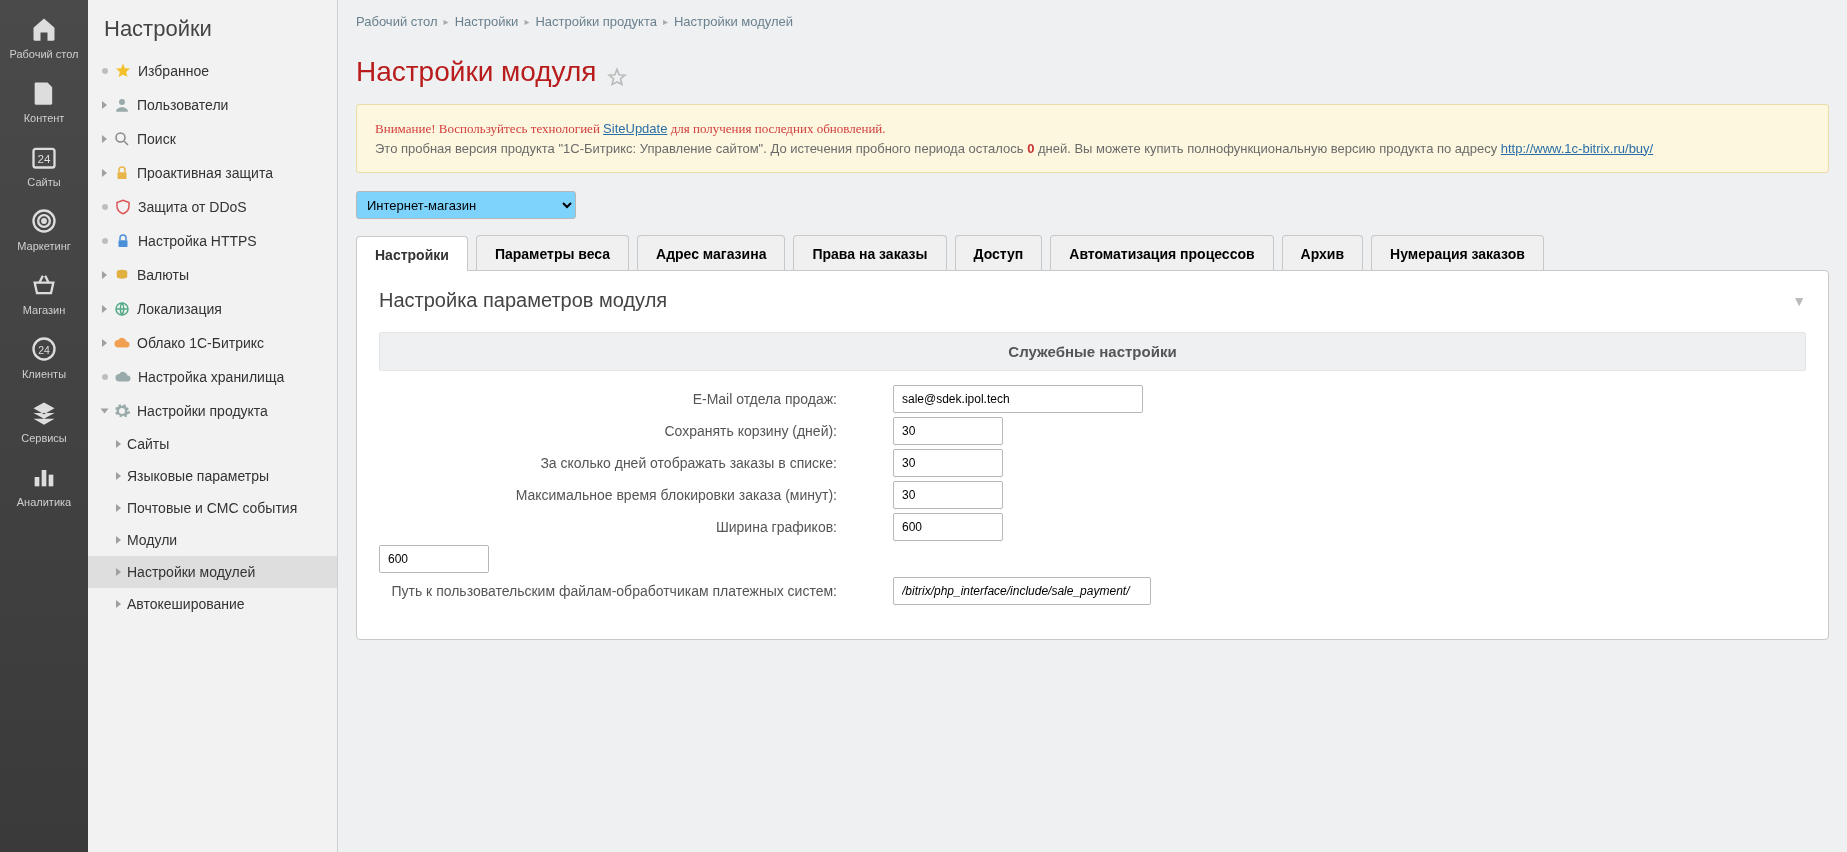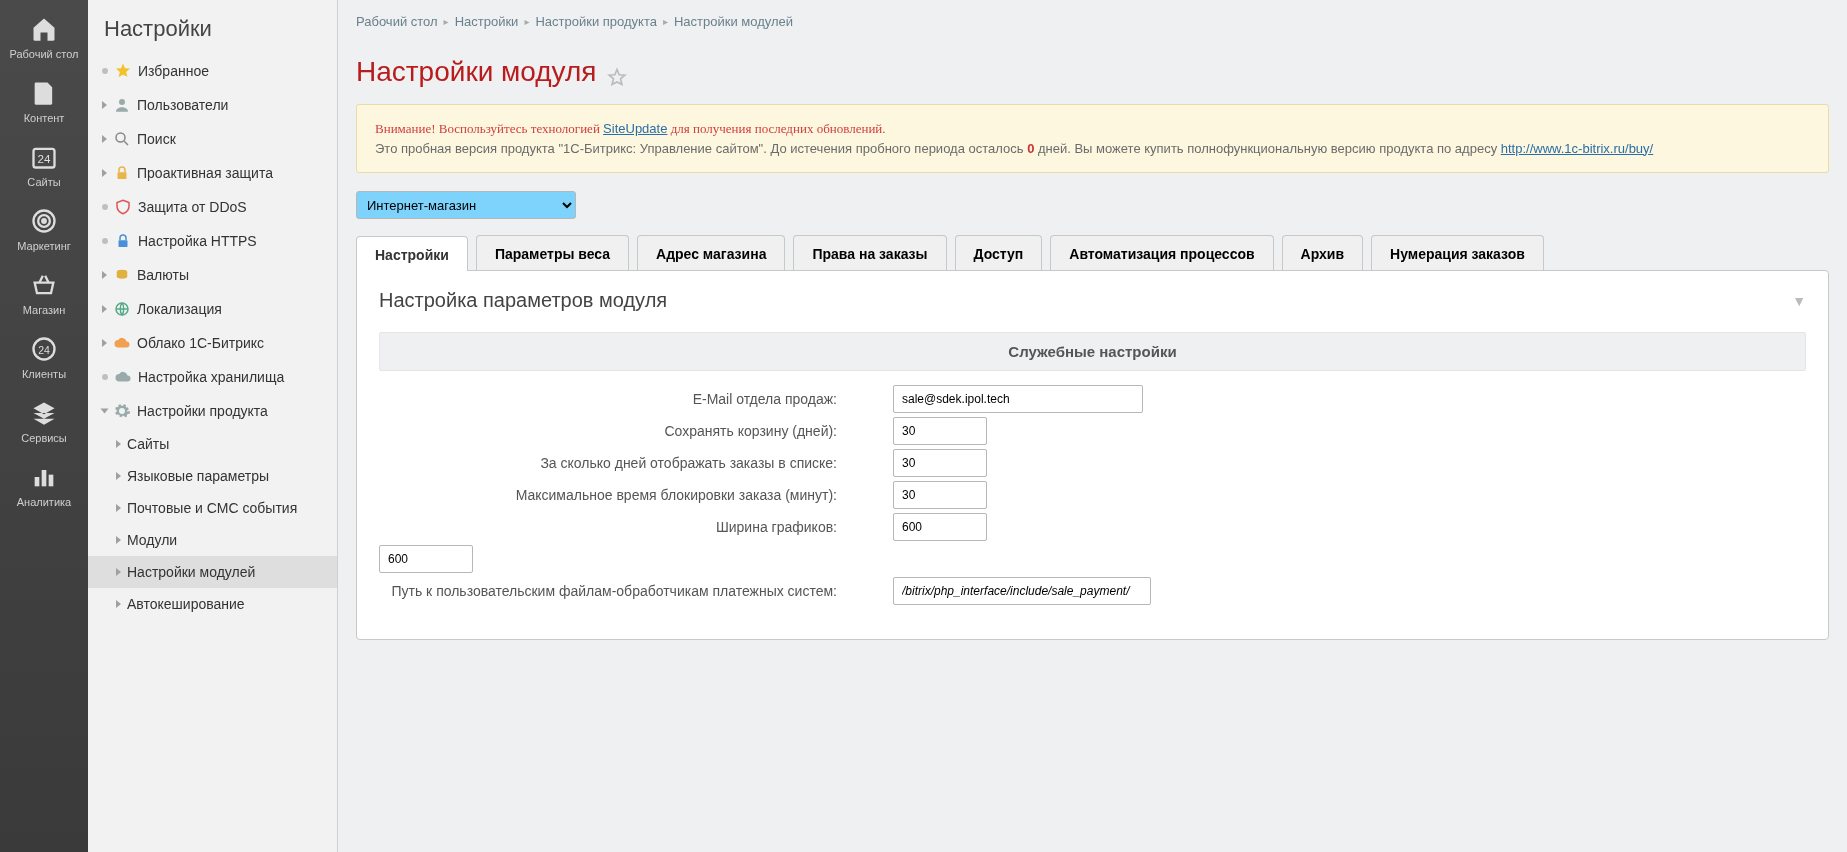--- a/index.html
+++ b/index.html
@@ -49,21 +49,21 @@
 .panel-head { display:flex; justify-content:space-between; align-items:center; margin-bottom:20px;gap:12px;}
 .panel-title { font-size:20px; font-weight:400; color:#444;}
 .chev { color:#bbb; font-size:14px;}
 
 .section-header { background:#eef0f2; text-align:center; padding:10px; font-size:15px; font-weight:700; color:#555; border:1px solid #e3e5e7; border-radius:2px; margin-bottom:14px;}
 
 .form-row { display:flex; align-items:center; margin:4px 0;gap:44px;}
 .form-row label { flex:0 0 470px; text-align:right; padding-right:12px; color:#555; font-size:14px;}
 .form-row input[type=text] { height:28px; border:1px solid #b7b7b7; border-radius:2px; padding:2px 8px; font-size:12px; font-family:inherit;}
 .w-wide { width:250px;}
-.w-num { width:94px;}
+.w-num { width:110px;}
 .w-path { width:258px;font-style:italic;}
 </style>
 </head>
 <body>
 
 <div class="app">
 
   <div class="rail">
     <div class="rail-item">
       <span class="rail-icon">

